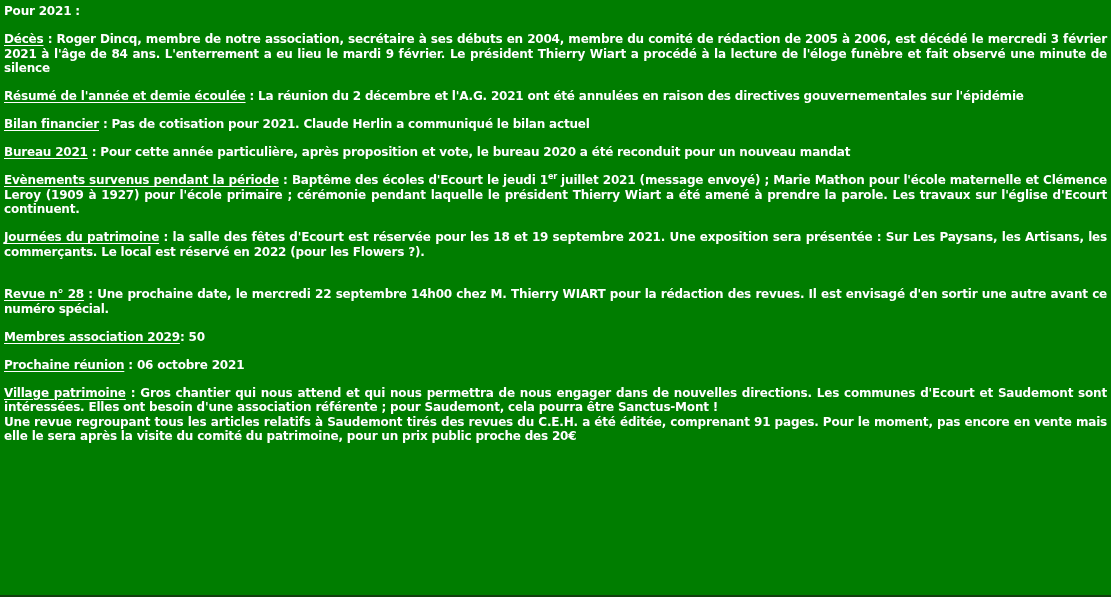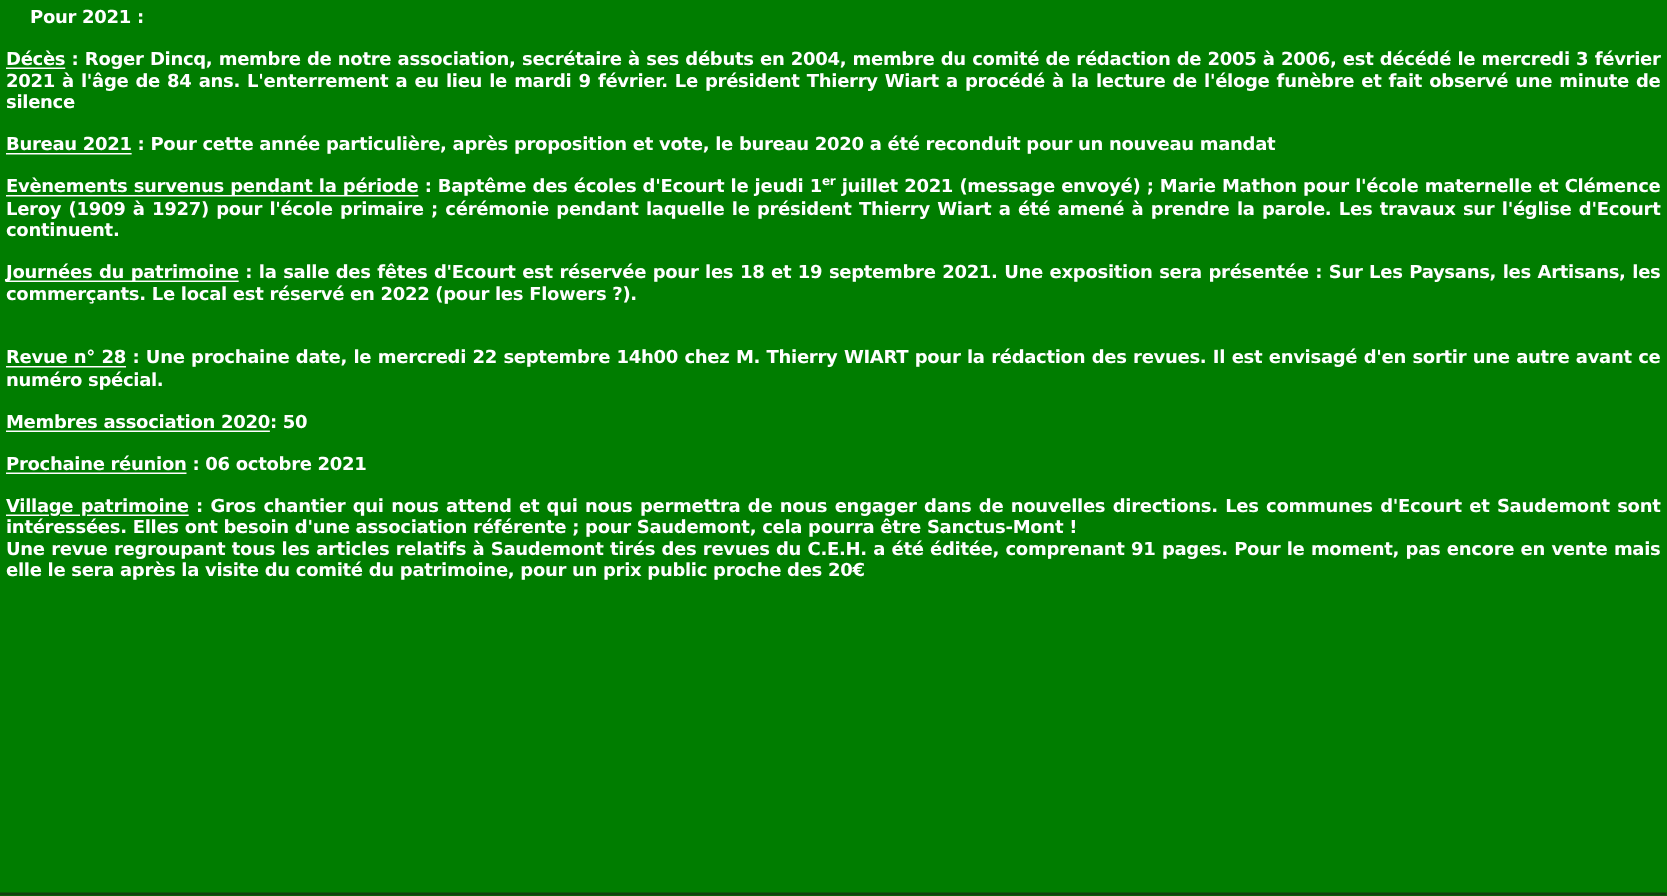--- a/index.html
+++ b/index.html
@@ -16,53 +16,55 @@
     padding: 4px 4px 0 4px;
     border-bottom: 2px solid #12400F;
     overflow: hidden;
     letter-spacing: -0.2px;
   }
   .doc { width: 100%; }
   .para {
     margin: 0 0 13.5px 0;
     text-align: justify;
   }
-  .intro { text-align: left; margin-left: 16px; }
+  .intro { text-align: left; }
   .h {
     text-decoration: underline;
     text-underline-offset: 2px;
   }
   .gap-before { margin-top: 28px; }
   .sup {
     vertical-align: super;
     font-size: 8px;
     line-height: 0;
   }
 </style>
 </head>
 <body>
 
 <div class="doc">
 
   <p class="para intro">Pour 2021 :</p>
 
   <p class="para"><span class="h">Décès</span><span> : Roger Dincq, membre de notre association, secrétaire à ses débuts en 2004, membre du comité de rédaction de 2005 à 2006, est décédé le mercredi 3 février 2021 à l'âge de 84 ans.  L'enterrement a eu lieu le mardi 9 février. Le président Thierry Wiart a procédé à la lecture de l'éloge funèbre et fait observé une minute de silence</span></p>
 
+  <p class="para"><span class="h">Résumé de l'année et demie écoulée</span><span> : La réunion du 2 décembre et l'A.G. 2021 ont été annulées en raison des directives gouvernementales sur l'épidémie</span></p>
 
 
+  <p class="para"><span class="h">Bilan financier</span><span> : Pas de cotisation pour 2021. Claude Herlin a communiqué le bilan actuel</span></p>
 
   <p class="para"><span class="h">Bureau 2021</span><span> : Pour cette année particulière, après proposition et vote, le bureau 2020 a été reconduit pour un nouveau mandat</span></p>
 
   <p class="para"><span class="h">Evènements survenus pendant la période</span><span> : Baptême des écoles d'Ecourt le jeudi 1</span><span class="sup">er</span><span> juillet 2021 (message envoyé) ; Marie Mathon pour l'école maternelle et Clémence Leroy (1909 à 1927)  pour l'école primaire ; cérémonie pendant laquelle le président Thierry Wiart a été amené à prendre la parole. Les travaux sur l'église d'Ecourt continuent.</span></p>
 
   <p class="para"><span class="h">Journées du patrimoine</span><span> : la salle des fêtes d'Ecourt est réservée pour les 18 et 19 septembre 2021. Une exposition sera présentée : Sur Les  Paysans, les Artisans, les commerçants. Le local est réservé en 2022 (pour les Flowers ?).</span></p>
 
 
   <p class="para gap-before"><span class="h">Revue n° 28</span><span> : Une prochaine date, le mercredi 22 septembre 14h00 chez M. Thierry WIART pour la rédaction des revues. Il est envisagé d'en sortir une autre avant ce numéro spécial.</span></p>
 
 
-  <p class="para"><span class="h">Membres association 2020</span><span>: 50</span></p>
+  <p class="para"><span class="h">Membres association 2029</span><span>: 50</span></p>
 
   <p class="para"><span class="h">Prochaine réunion</span><span> : 06 octobre 2021</span></p>
 
   <p class="para"><span class="h">Village patrimoine</span><span> : Gros chantier qui nous attend et qui nous permettra de nous engager dans de nouvelles directions. Les communes d'Ecourt et Saudemont sont intéressées. Elles ont besoin d'une association référente ; pour Saudemont, cela pourra être Sanctus-Mont !</span><br><span> Une revue regroupant tous les articles relatifs à Saudemont tirés des revues du C.E.H. a été éditée, comprenant 91 pages. Pour le moment, pas encore en vente mais elle le sera après la visite du comité du patrimoine, pour un prix public proche des 20€</span></p>
 
 </div>
 
 </body></html>

